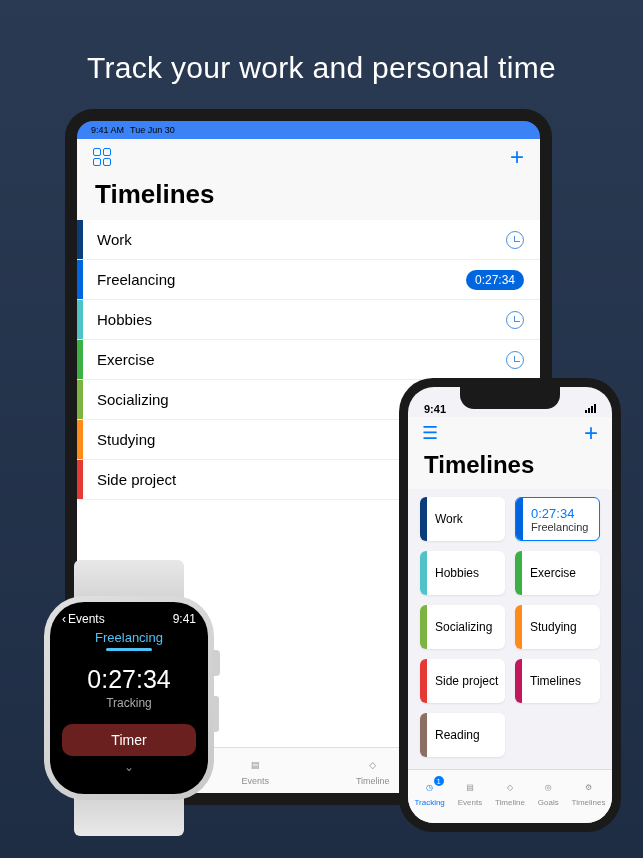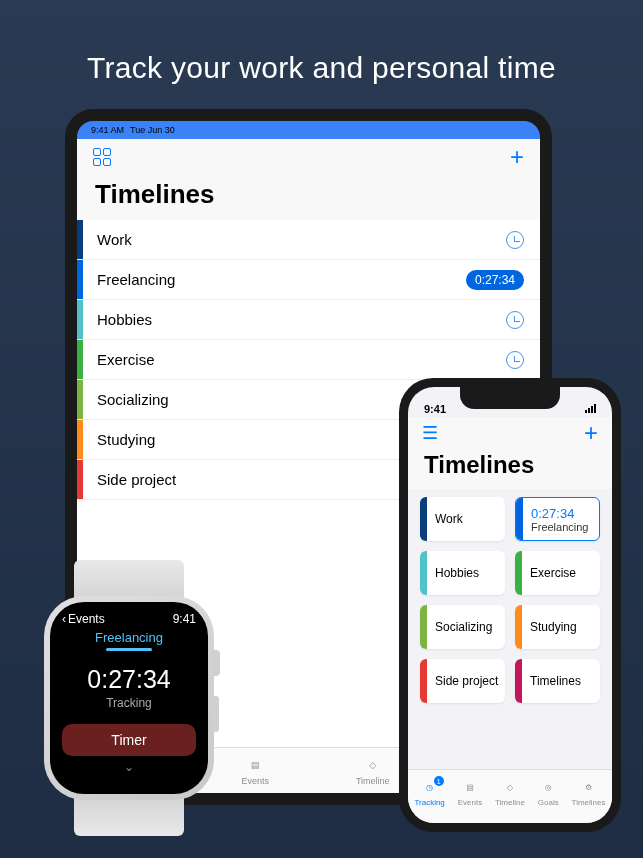--- a/index.html
+++ b/index.html
@@ -211,20 +211,24 @@
           <div class="tile-label">Studying</div>
         </div>
         <div class="tile">
           <div class="color-bar" style="background: rgb(229, 57, 53);"></div>
           <div class="tile-label">Side project</div>
         </div>
         <div class="tile">
           <div class="color-bar" style="background: rgb(194, 24, 91);"></div>
           <div class="tile-label">Timelines</div>
         </div>
+        <div class="tile">
+          <div class="color-bar" style="background: rgb(141, 110, 99);"></div>
+          <div class="tile-label">Reading</div>
+        </div>
       </div>
     <div class="iphone-tabs" id="iphone-tabs">
         <div class="tab active">
           <div class="tab-icon" style="position: relative;">◷<div class="badge">1</div></div>
           <div>Tracking</div>
         </div>
         <div class="tab">
           <div class="tab-icon" style="position: relative;">▤</div>
           <div>Events</div>
         </div>

